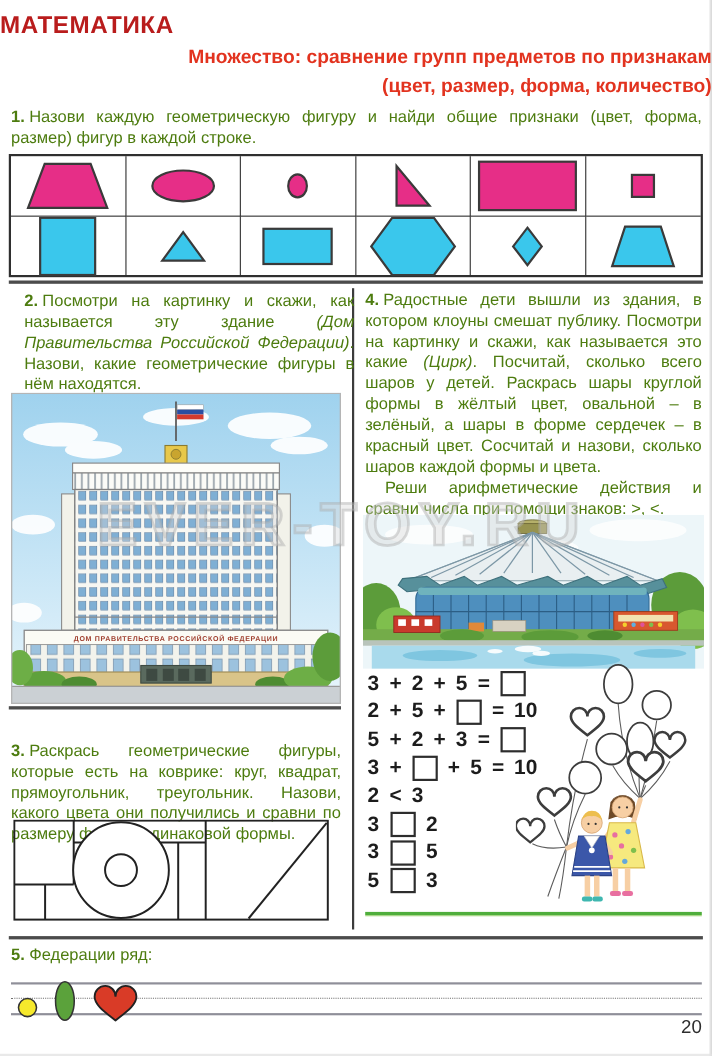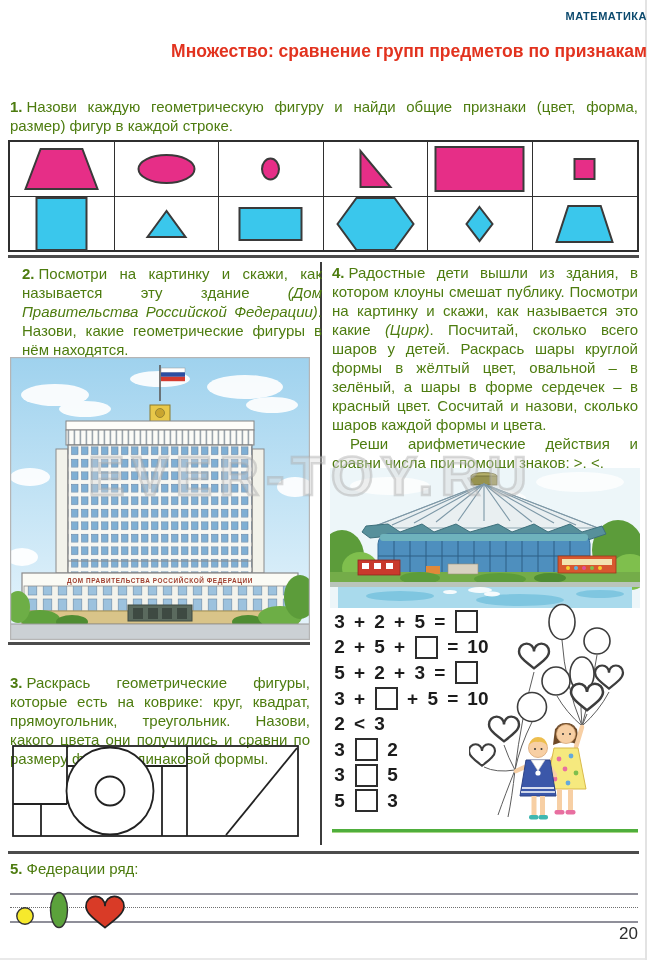--- a/index.html
+++ b/index.html
@@ -2,22 +2,22 @@
 <html><head>
 <meta charset="utf-8">
 <style>
   * { margin:0; padding:0; box-sizing:border-box; }
   body { background:#888; font-family:"Liberation Sans", sans-serif; }
   .page {
     position:relative; width:647px; height:960px; margin:0 auto;
     background:#ffffff; color:#2b2b2b; overflow:hidden;
     box-shadow: inset -2px 0 0 #e3e3e3, inset 0 -2px 0 #e9e9e9;
   }
-  .title { position:absolute; top:10px; left:0; width:100%; text-align:right;
-    font-size:11px; font-weight:bold; color:#0c4a6e; letter-spacing:.5px; }
+  .title { position:absolute; top:10px; left:0; width:100%; text-align:left;
+    font-size:22px; font-weight:bold; color:#b91c1c; letter-spacing:.5px; }
   .subtitle { position:absolute; top:38px; left:0; width:100%; text-align:right;
     font-weight:bold; font-size:17.5px; line-height:27px; color:#e2331f; }
   .para { font-size:15px; line-height:19px; text-align:justify; color:#4d7c0f; }
   .para b { margin-right:4px; }
   .task1 { position:absolute; top:97px; left:10px; width:628px; }
   .shapes-table { position:absolute; top:140px; left:8px; width:631px; height:112px;
     border:2px solid #2f2f2f; display:grid; grid-template-rows:1fr 1fr;
     grid-template-columns:repeat(6,1fr); background:#fff; }
   .shape-cell { border-right:1.5px solid #2f2f2f; border-bottom:1.5px solid #2f2f2f;
     display:flex; align-items:center; justify-content:center; }
@@ -60,20 +60,21 @@
     pointer-events:none; z-index:6; }
 </style>
 </head>
 <body>
 
 <div class="page">
 
   <div class="title">МАТЕМАТИКА</div>
   <div class="subtitle">
     <div>Множество: сравнение групп предметов по признакам</div>
+    <div>(цвет, размер, форма, количество)</div>
   </div>
 
   <div class="para task1"><b>1.</b><span>Назови каждую геометрическую фигуру и найди общие признаки (цвет, форма, размер) фигур в каждой строке.</span></div>
 
   <div class="shapes-table" id="shapes-grid">
       <div class="shape-cell">
         <svg width="103" height="54" viewBox="0 0 103 54">
           <polygon points="30.62,7 72.38,7 87.5,47 15.5,47" fill="#e62e87" stroke="#3a3a3a" stroke-width="2"></polygon>
         </svg>
       </div>

